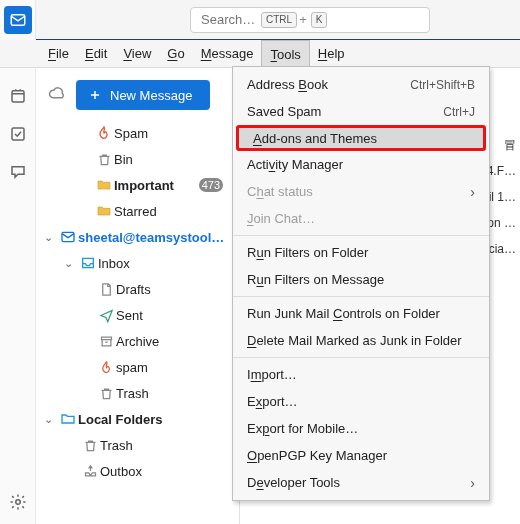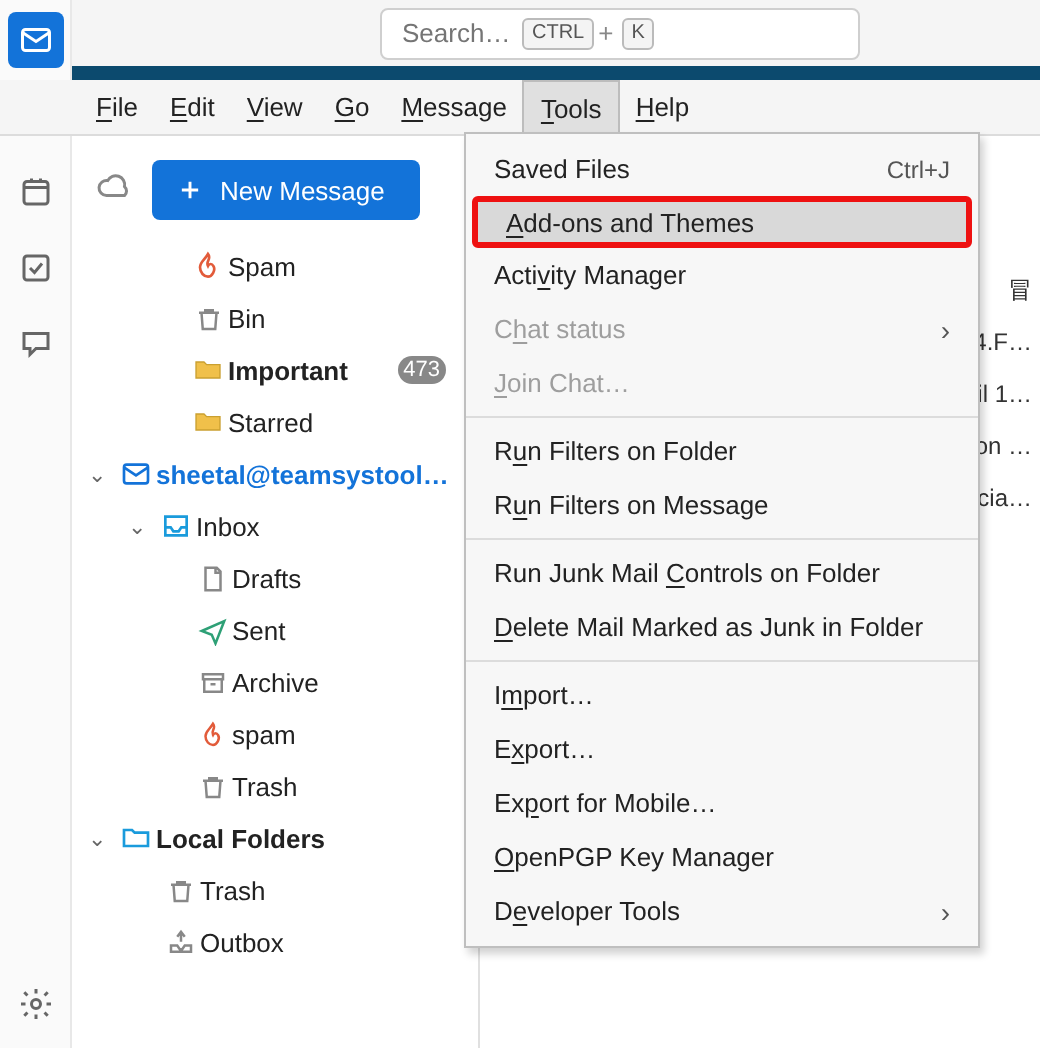--- a/index.html
+++ b/index.html
@@ -1,20 +1,20 @@
 <!DOCTYPE html>
 <html><head>
 <meta charset="utf-8">
 <style>
   * { box-sizing: border-box; font-family: "Segoe UI", Arial, sans-serif; }
   html, body { margin: 0; padding: 0; width: 520px; height: 524px; overflow: hidden; background: #fff; }
   body { font-size: 13px; color: #222; }
 
   
-  .topbar { height: 40px; background: #f5f5f5; border-bottom: 7px solid #0c4a6e; display: flex; align-items: center; padding-left: 190px; }
+  .topbar { height: 40px; background: #f5f5f5; border-bottom: 1px solid #0c4a6e; display: flex; align-items: center; padding-left: 190px; }
   .searchbox { background: #fff; border: 1px solid #cfcfcf; border-radius: 4px; height: 26px; display: flex; align-items: center; width: 240px; padding: 0 8px; color: #888; }
   .searchbox input { border: none; outline: none; width: 60px; font-size: 13px; color: #333; background: transparent; }
   .kbd { display: inline-block; font-size: 10px; line-height: 14px; padding: 0 4px; border: 1px solid #bbb; border-radius: 3px; background: #f4f4f4; color: #555; margin-left: 2px; }
 
   
   .menubar { height: 28px; background: #f5f5f5; border-bottom: 1px solid #dcdcdc; display: flex; align-items: stretch; padding-left: 40px; position: relative; z-index: 5; }
   .menubar .menuitem { display: flex; align-items: center; padding: 0 8px; cursor: default; }
   .menubar .menuitem.active { background: #e0e0e0; border: 1px solid #bdbdbd; border-bottom: none; }
 
   
@@ -297,21 +297,25 @@
         <span>on …</span>
       </div>
     <div class="pline">
         <span>cia…</span>
       </div>
   </div>
 </div>
 
 <div class="dropdown">
   <div class="ditem">
-    <span class="dlabel">Saved Files</span>
+    <span class="dlabel">Address <span class="u">B</span>ook</span>
+    <span class="shortcut">Ctrl+Shift+B</span>
+  </div>
+  <div class="ditem">
+    <span class="dlabel">Saved Spam</span>
     <span class="shortcut">Ctrl+J</span>
   </div>
   <div class="highlight-wrap">
     <div class="ditem">
       <span class="dlabel"><span class="u">A</span>dd-ons and Themes</span>
     </div>
   </div>
   <div class="ditem">
     <span class="dlabel">Acti<span class="u">v</span>ity Manager</span>
   </div>

